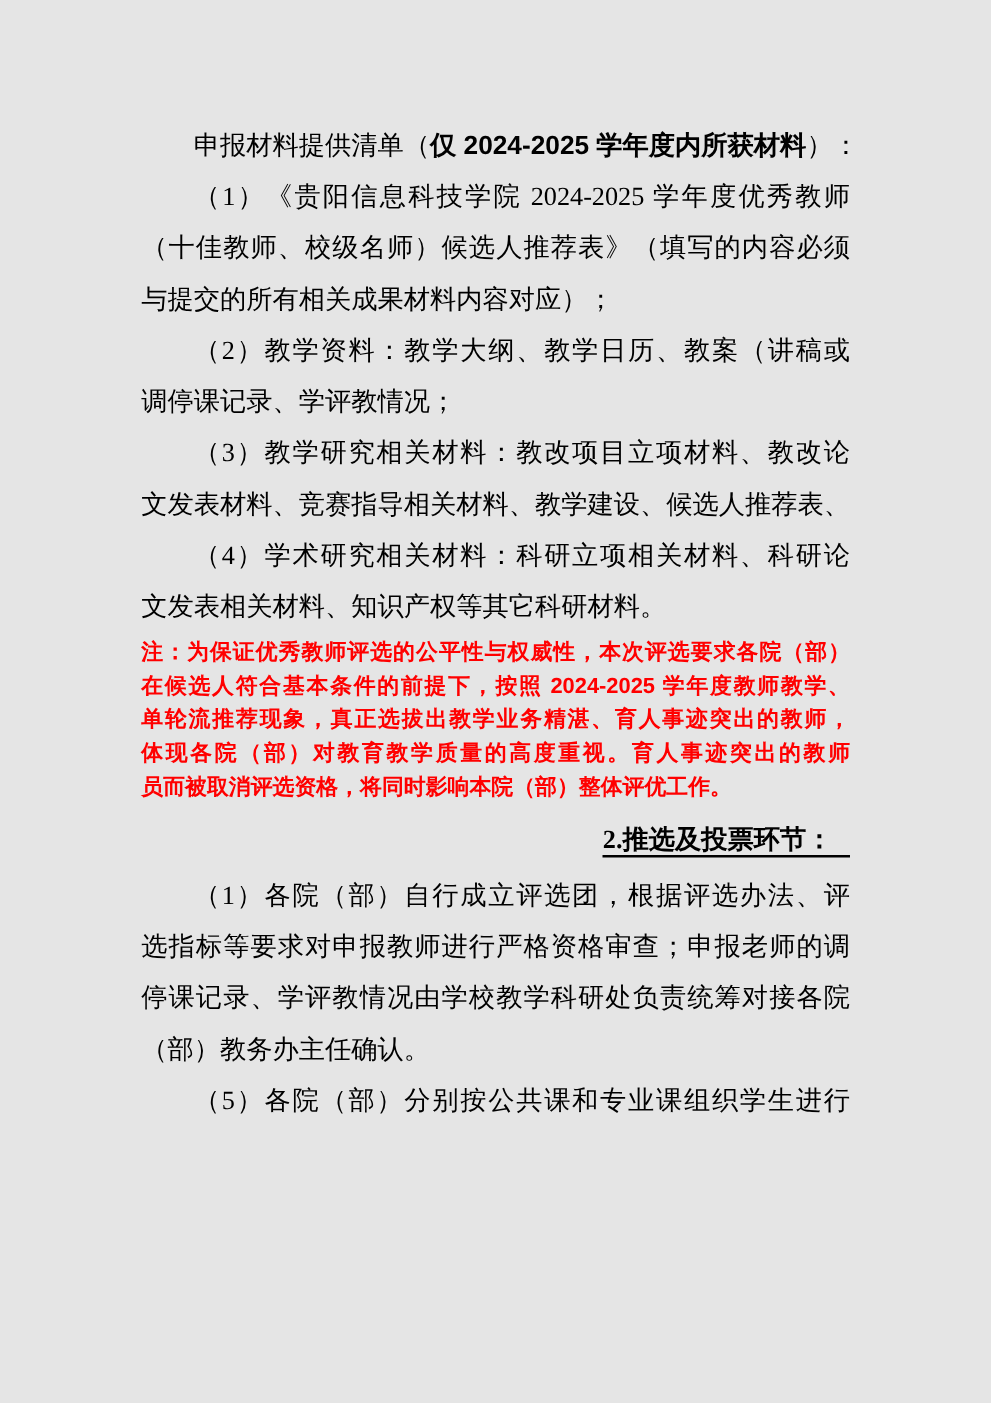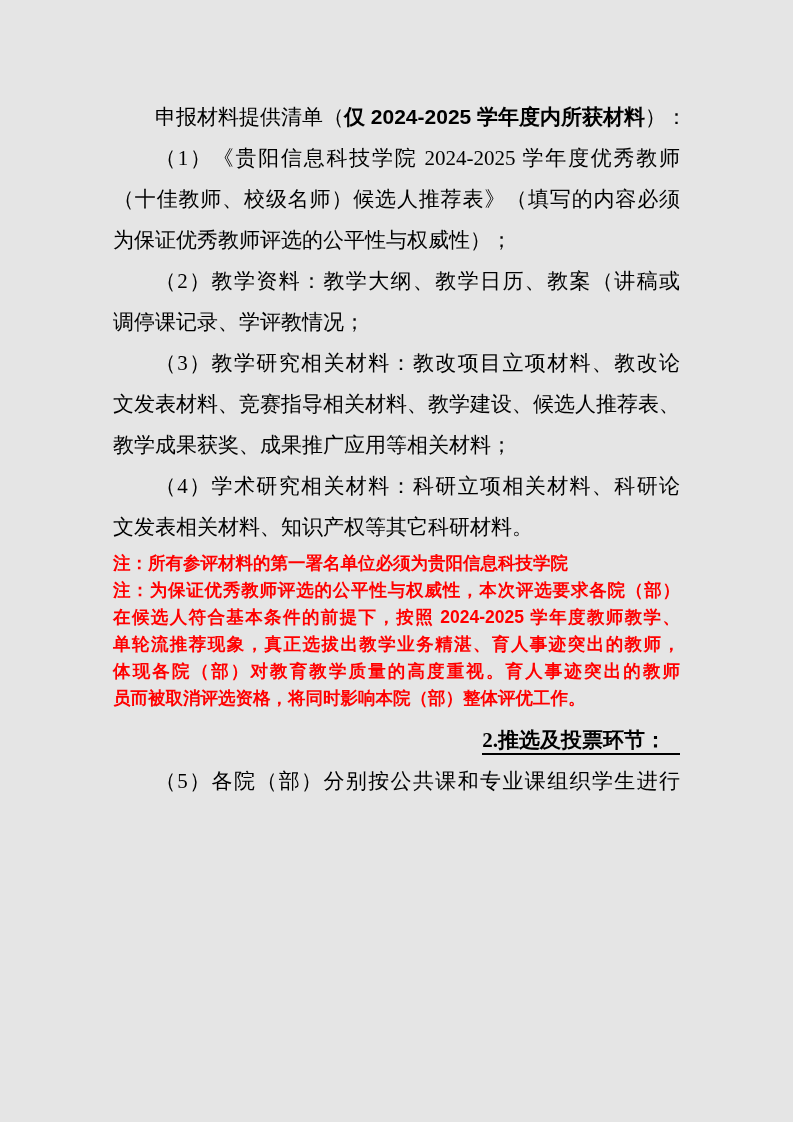--- a/index.html
+++ b/index.html
@@ -68,48 +68,52 @@
 </head>
 <body>
 
 <div class="page">
 
   <div class="b-line ind"><span>申报材料提供清单（</span><span class="bold-seg">仅 2024-2025 学年度内所获材料</span><span>）：</span></div>
 
   <div>
     <div class="b-line fill ind">（1）《贵阳信息科技学院 2024-2025 学年度优秀教师</div>
     <div class="b-line fill">（十佳教师、校级名师）候选人推荐表》（填写的内容必须</div>
-    <div class="b-line">为保证优秀教师评选的公平性与权威性）；</div>
+    <div class="b-line">与提交的所有相关成果材料内容对应）；</div>
   </div>
 
   <div>
     <div class="b-line fill ind">（2）教学资料：教学大纲、教学日历、教案（讲稿或</div>
     <div class="b-line">调停课记录、学评教情况；</div>
   </div>
 
   <div>
     <div class="b-line fill ind">（3）教学研究相关材料：教改项目立项材料、教改论</div>
     <div class="b-line fill">文发表材料、竞赛指导相关材料、教学建设、候选人推荐表、</div>
-    <div class="b-line">教学成果获奖、成果推广应用等相关材料；</div>
   </div>
 
   <div>
     <div class="b-line fill ind">（4）学术研究相关材料：科研立项相关材料、科研论</div>
     <div class="b-line">文发表相关材料、知识产权等其它科研材料。</div>
   </div>
 
   <div class="note-block">
-    <div class="red-line">注：所有参评材料的第一署名单位必须为贵阳信息科技学院</div>
     <div class="red-line fill">注：为保证优秀教师评选的公平性与权威性，本次评选要求各院（部）</div>
     <div class="red-line fill">在候选人符合基本条件的前提下，按照 2024-2025 学年度教师教学、</div>
     <div class="red-line fill">单轮流推荐现象，真正选拔出教学业务精湛、育人事迹突出的教师，</div>
     <div class="red-line fill">体现各院（部）对教育教学质量的高度重视。育人事迹突出的教师</div>
     <div class="red-line">员而被取消评选资格，将同时影响本院（部）整体评优工作。</div>
   </div>
 
   <div class="heading-line"><span class="u">2.推选及投票环节：</span></div>
 
+  <div class="sec2">
+    <div class="b-line fill ind">（1）各院（部）自行成立评选团，根据评选办法、评</div>
+    <div class="b-line fill">选指标等要求对申报教师进行严格资格审查；申报老师的调</div>
+    <div class="b-line fill">停课记录、学评教情况由学校教学科研处负责统筹对接各院</div>
+    <div class="b-line">（部）教务办主任确认。</div>
+  </div>
 
   <div>
     <div class="b-line fill ind">（5）各院（部）分别按公共课和专业课组织学生进行</div>
   </div>
 
 </div>
 
 </body></html>

